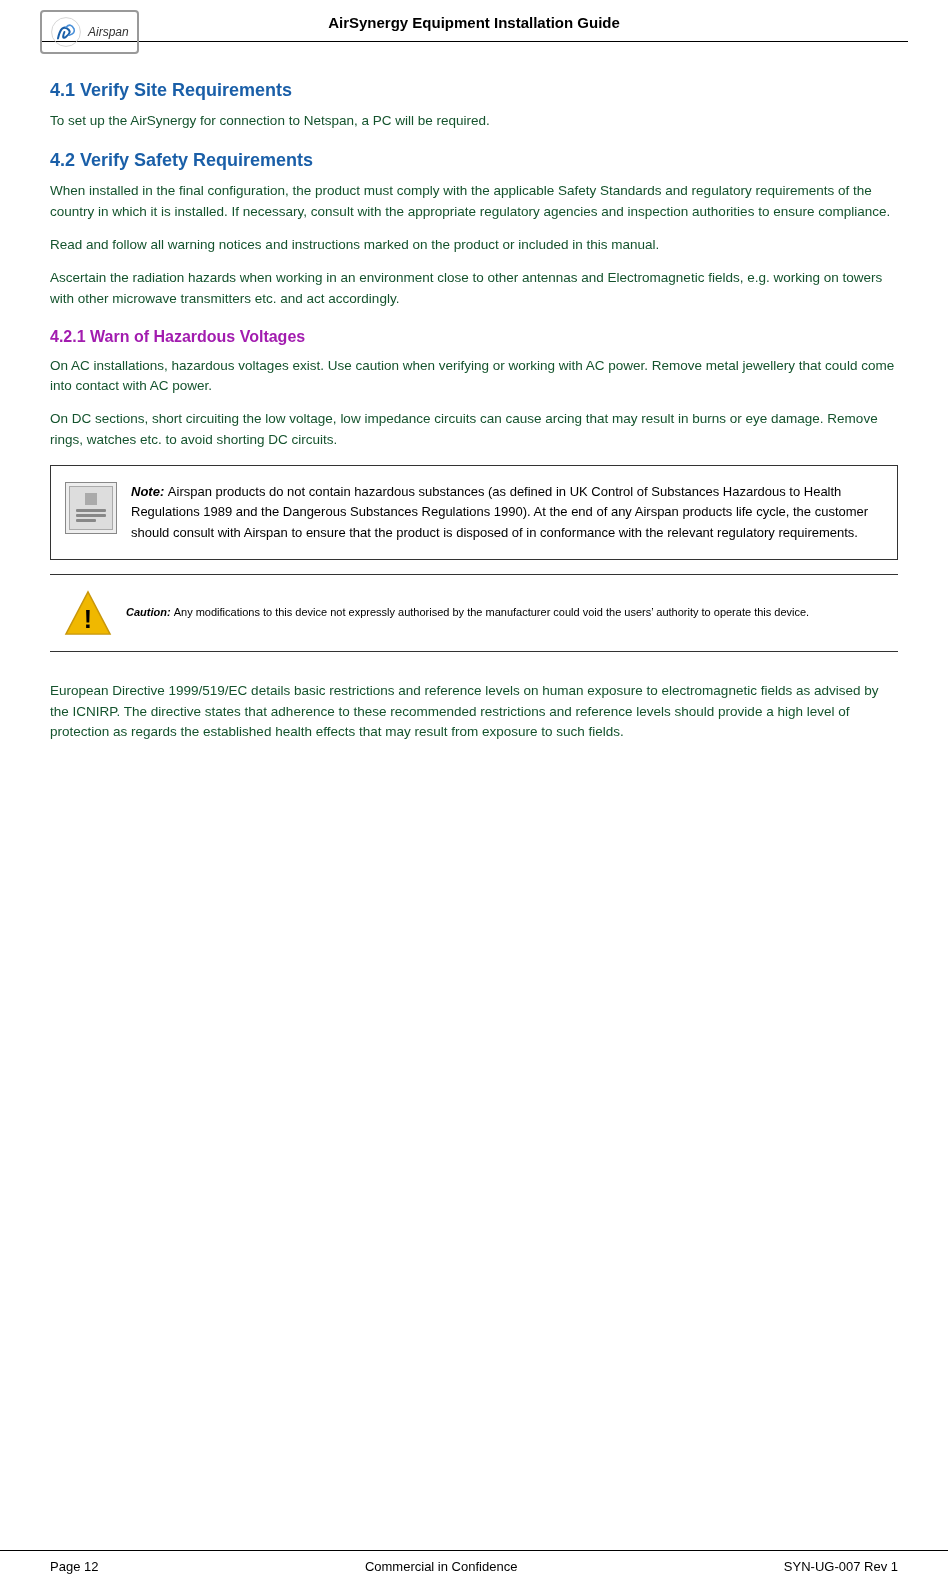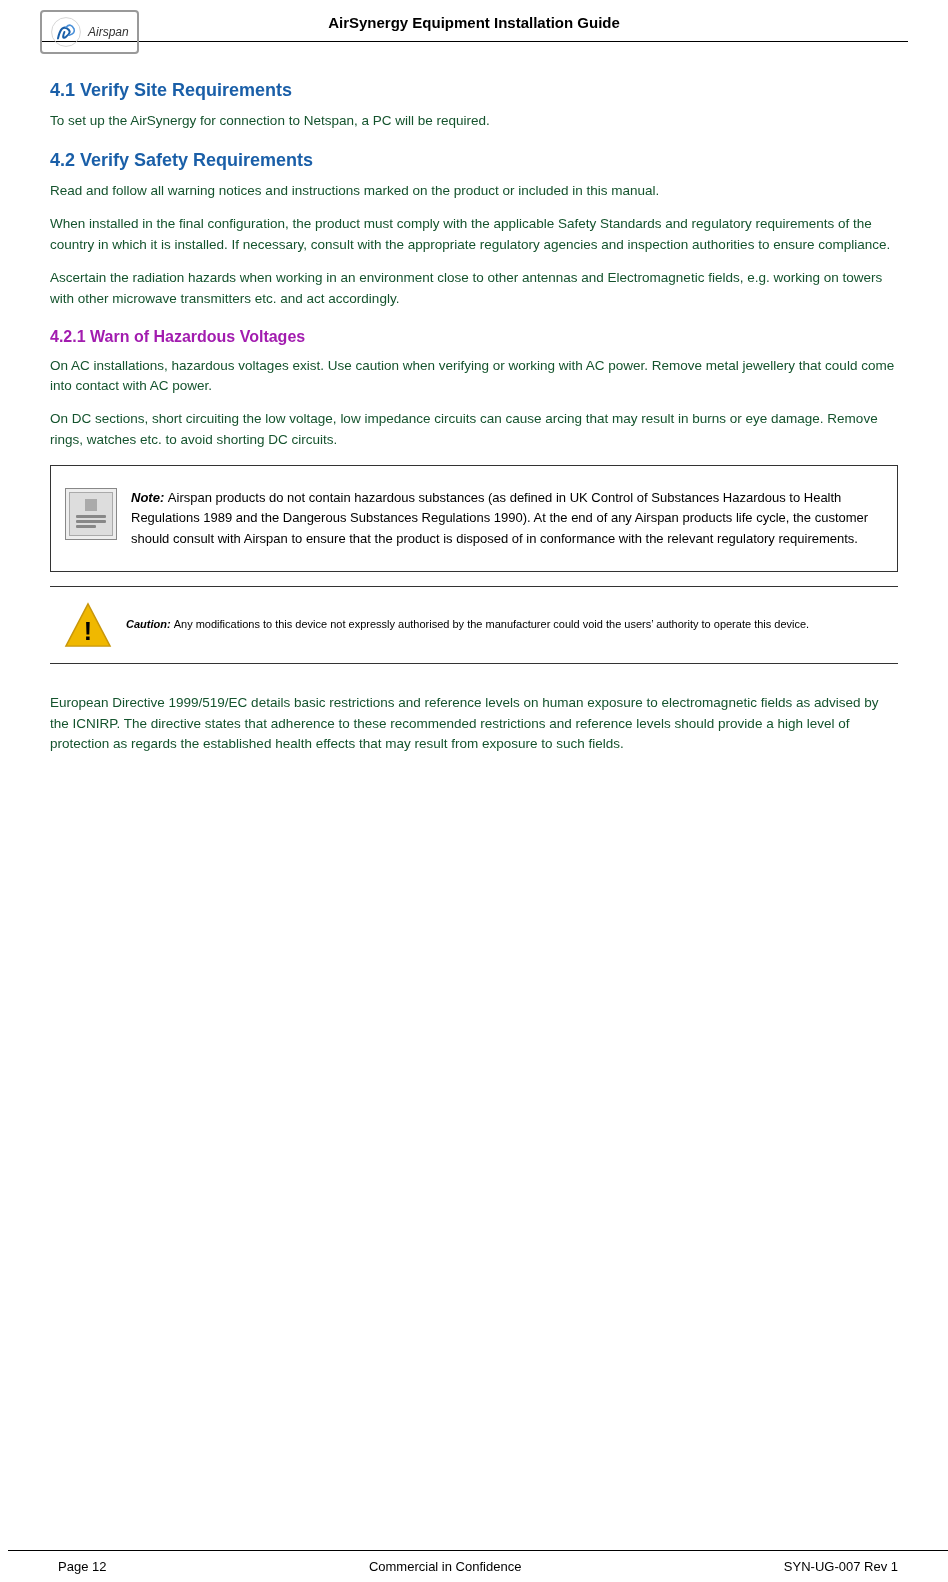--- a/index.html
+++ b/index.html
@@ -90,21 +90,21 @@
       font-size: 13.5px;
       line-height: 1.55;
       margin-bottom: 12px;
       color: #14532d;
     }
     
     .note-box {
       border: 1.5px solid #333;
       display: flex;
       align-items: flex-start;
-      padding: 22px 14px;
+      padding: 16px 14px;
       margin: 14px 0;
       gap: 14px;
     }
     .note-icon {
       width: 52px;
       min-width: 52px;
       height: 52px;
       border: 1.5px solid #888;
       display: flex;
       align-items: center;
@@ -148,21 +148,20 @@
     }
     
     .footer {
       border-top: 1.5px solid #000;
       display: flex;
       justify-content: space-between;
       align-items: center;
       padding: 8px 50px;
       font-size: 13px;
       margin-top: auto;
-      margin-left: 8px;
     }
     
     .note-img-inner {
       width: 44px;
       height: 44px;
       background: #ddd;
       display: flex;
       align-items: center;
       justify-content: center;
       font-size: 8px;
@@ -210,22 +209,22 @@
   <div class="content">
 
     
 
     
     <div class="h2-section">4.1   Verify Site Requirements</div>
     <p class="body-text">To set up the AirSynergy for connection to Netspan, a PC will be required.</p>
 
     
     <div class="h2-section">4.2   Verify Safety Requirements</div>
+    <p class="body-text">When installed in the final configuration, the product must comply with the applicable Safety Standards and regulatory requirements of the country in which it is installed. If necessary, consult with the appropriate regulatory agencies and inspection authorities to ensure compliance.</p>
     <p class="body-text">Read and follow all warning notices and instructions marked on the product or included in this manual.</p>
-    <p class="body-text">When installed in the final configuration, the product must comply with the applicable Safety Standards and regulatory requirements of the country in which it is installed. If necessary, consult with the appropriate regulatory agencies and inspection authorities to ensure compliance.</p>
     <p class="body-text">Ascertain the radiation hazards when working in an environment close to other antennas and Electromagnetic fields, e.g. working on towers with other microwave transmitters etc. and act accordingly.</p>
 
     
     <div class="h3-section">4.2.1   Warn of Hazardous Voltages</div>
     <p class="body-text">On AC installations, hazardous voltages exist.  Use caution when verifying or working with AC power.  Remove metal jewellery that could come into contact with AC power.</p>
     <p class="body-text">On DC sections, short circuiting the low voltage, low impedance circuits can cause arcing that may result in burns or eye damage.  Remove rings, watches etc. to avoid shorting DC circuits.</p>
 
     
     <div class="note-box">
       <div class="note-icon">

